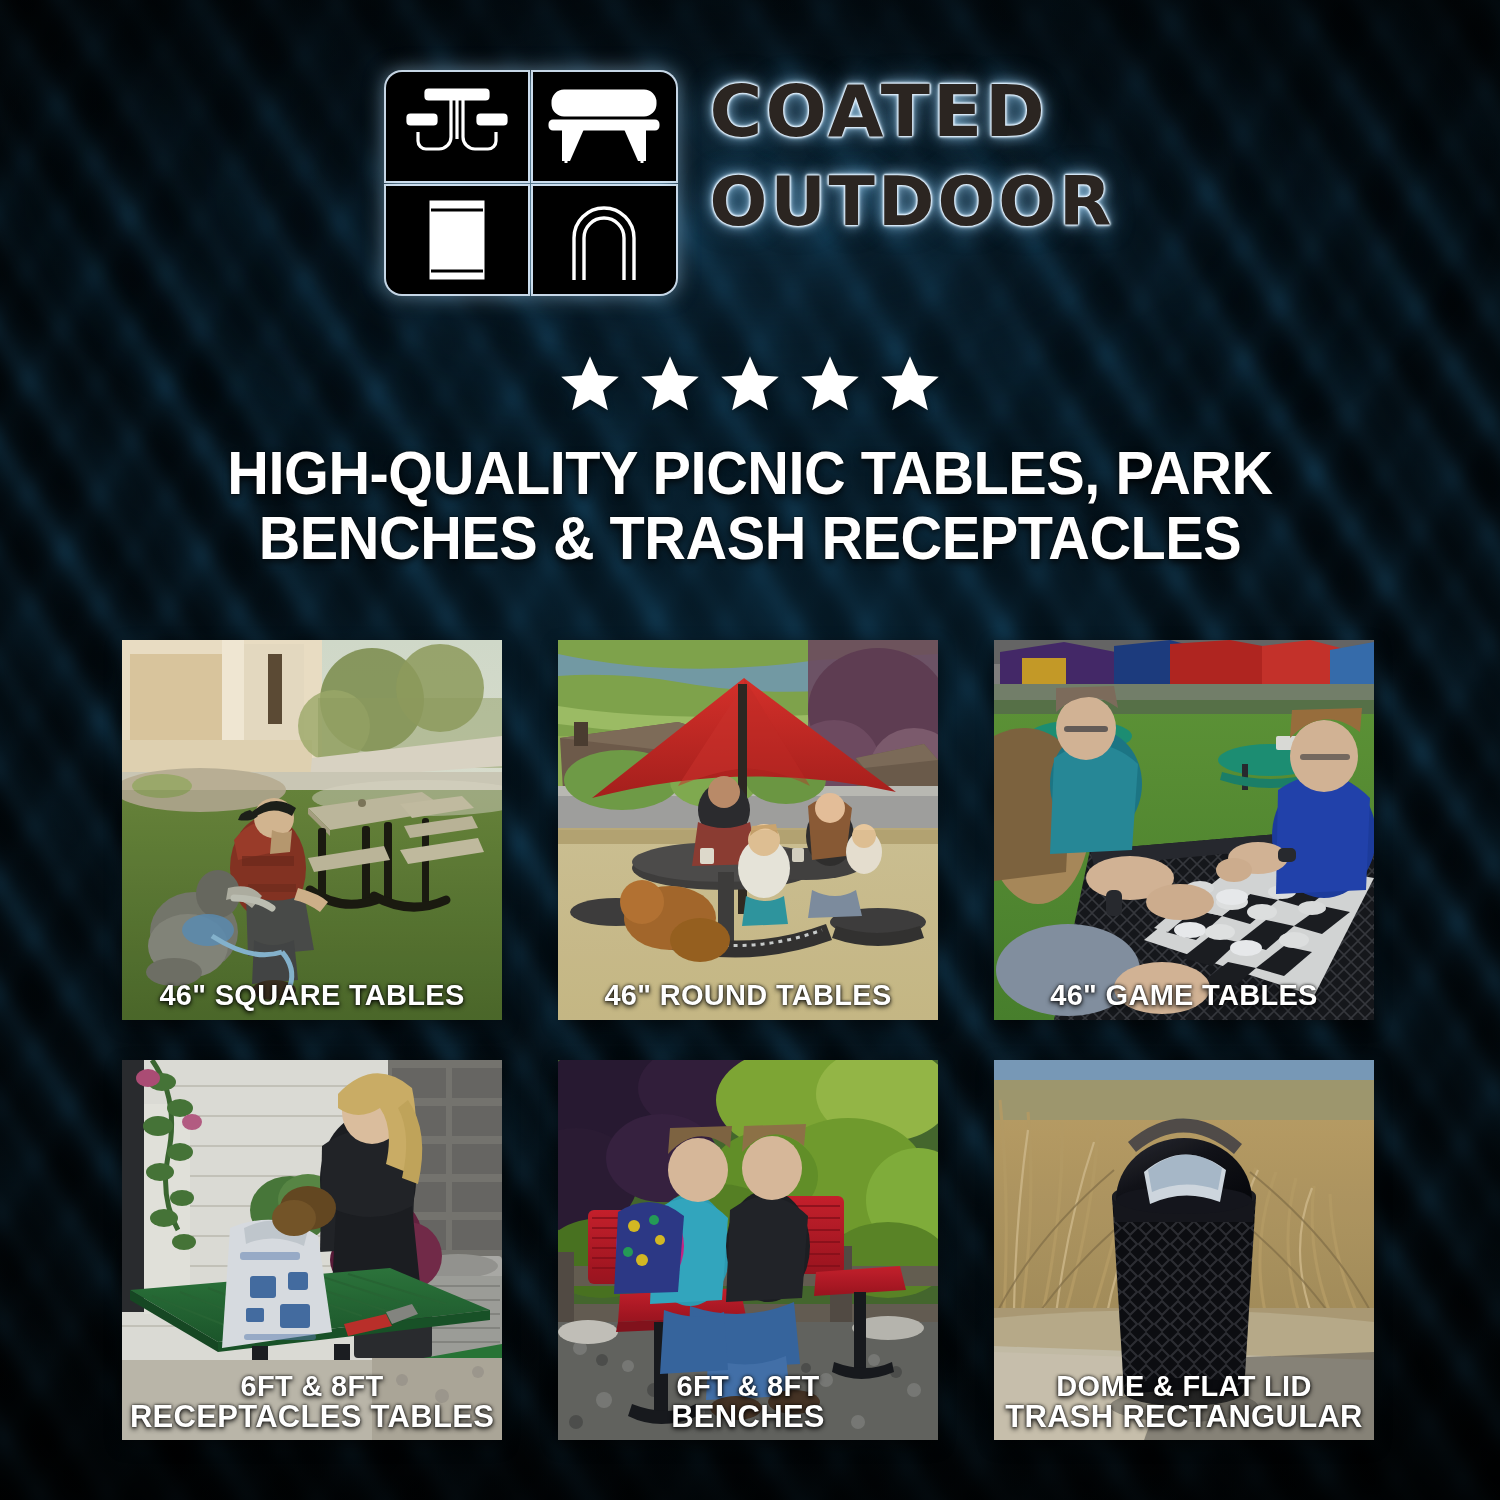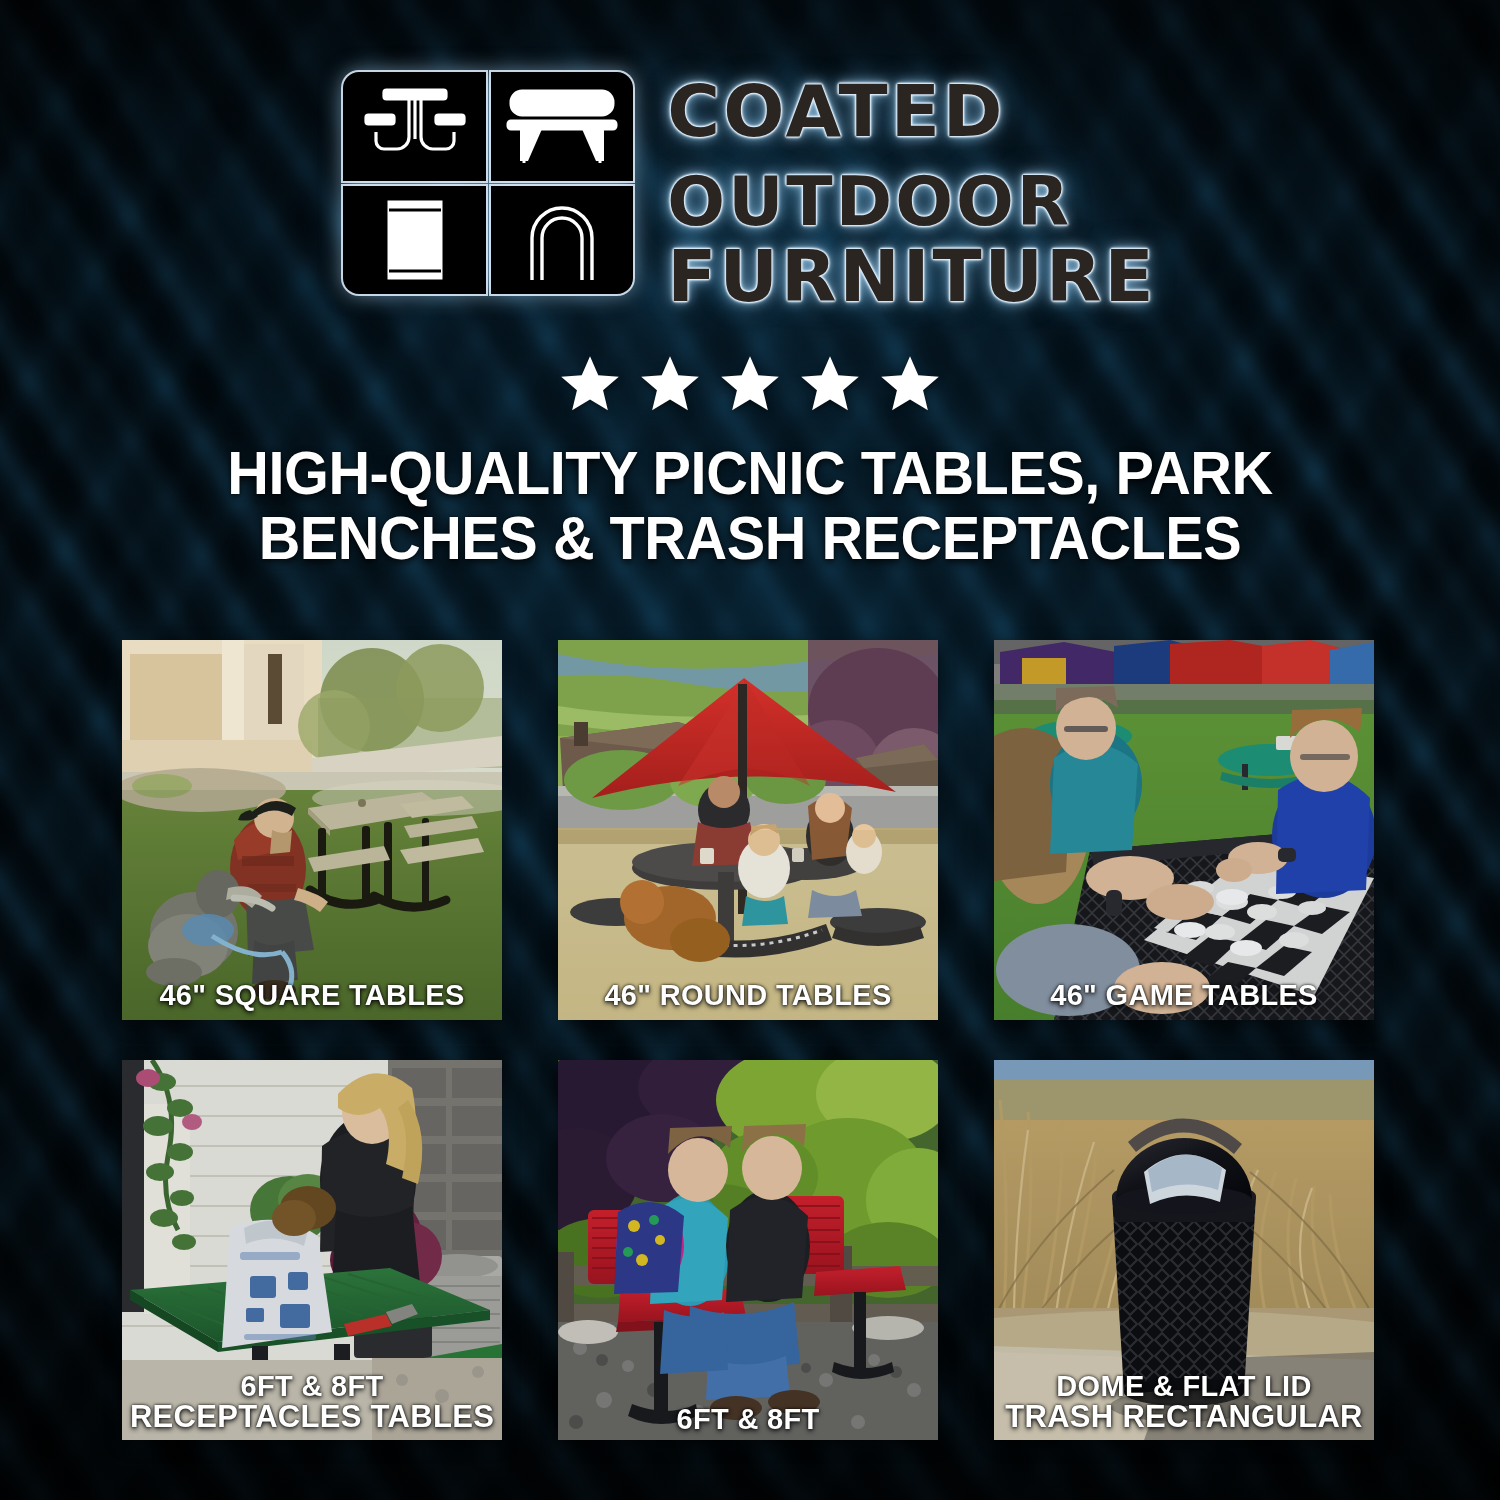--- a/index.html
+++ b/index.html
@@ -198,21 +198,20 @@
             <path d="M16 86 V44 a30 30 0 0 1 60 0 V86"></path>
             <path d="M26 86 V44 a20 20 0 0 1 40 0 V86"></path>
           </g>
         </svg>
       </div>
     </div>
 
     <div class="logo-text">
       <div class="logo-line l1">COATED</div>
       <div class="logo-line l2">OUTDOOR</div>
-      <div class="logo-line l3">FURNITURE</div>
     </div>
   </div>
 
   <div class="stars">
     <svg class="star" viewBox="0 0 24 24">
         <path fill="currentColor" d="M12 1.6l3.1 7.1 7.7.6-5.9 5 1.8 7.5L12 17.8 5.3 21.8l1.8-7.5-5.9-5 7.7-.6z"></path>
       </svg>
     <svg class="star" viewBox="0 0 24 24">
         <path fill="currentColor" d="M12 1.6l3.1 7.1 7.7.6-5.9 5 1.8 7.5L12 17.8 5.3 21.8l1.8-7.5-5.9-5 7.7-.6z"></path>
       </svg>
@@ -723,20 +722,21 @@
           <path d="M132 246 q52 18 104 -4 l6 62 -112 6z" fill="#3a6ba8"></path>
           <path d="M150 298 q40 14 78 -2 l4 40 -84 4z" fill="#4878b4"></path>
           <path d="M106 250 q32 12 60 2 l4 58 -68 4z" fill="#3a6ba8"></path>
           <ellipse cx="178" cy="348" rx="26" ry="12" fill="#4a3422"></ellipse>
           <ellipse cx="236" cy="342" rx="26" ry="12" fill="#4a3422"></ellipse>
           <rect x="0" y="0" width="380" height="380" fill="#102438" opacity=".10"></rect>
         </svg>
       </div>
       <div class="cap two">
         <span>6FT &amp; 8FT</span>
+        <span class="c2">BENCHES</span>
       </div>
     </div>
 
     <div class="tile">
       <div class="scene">
         <svg width="380" height="380" viewBox="0 0 380 380" preserveAspectRatio="none">
           <defs>
             <linearGradient id="g6gr" x1="0" y1="0" x2="0" y2="1">
               <stop offset="0" stop-color="#c8a96a"></stop>
                 <stop offset="1" stop-color="#a08a56"></stop>

